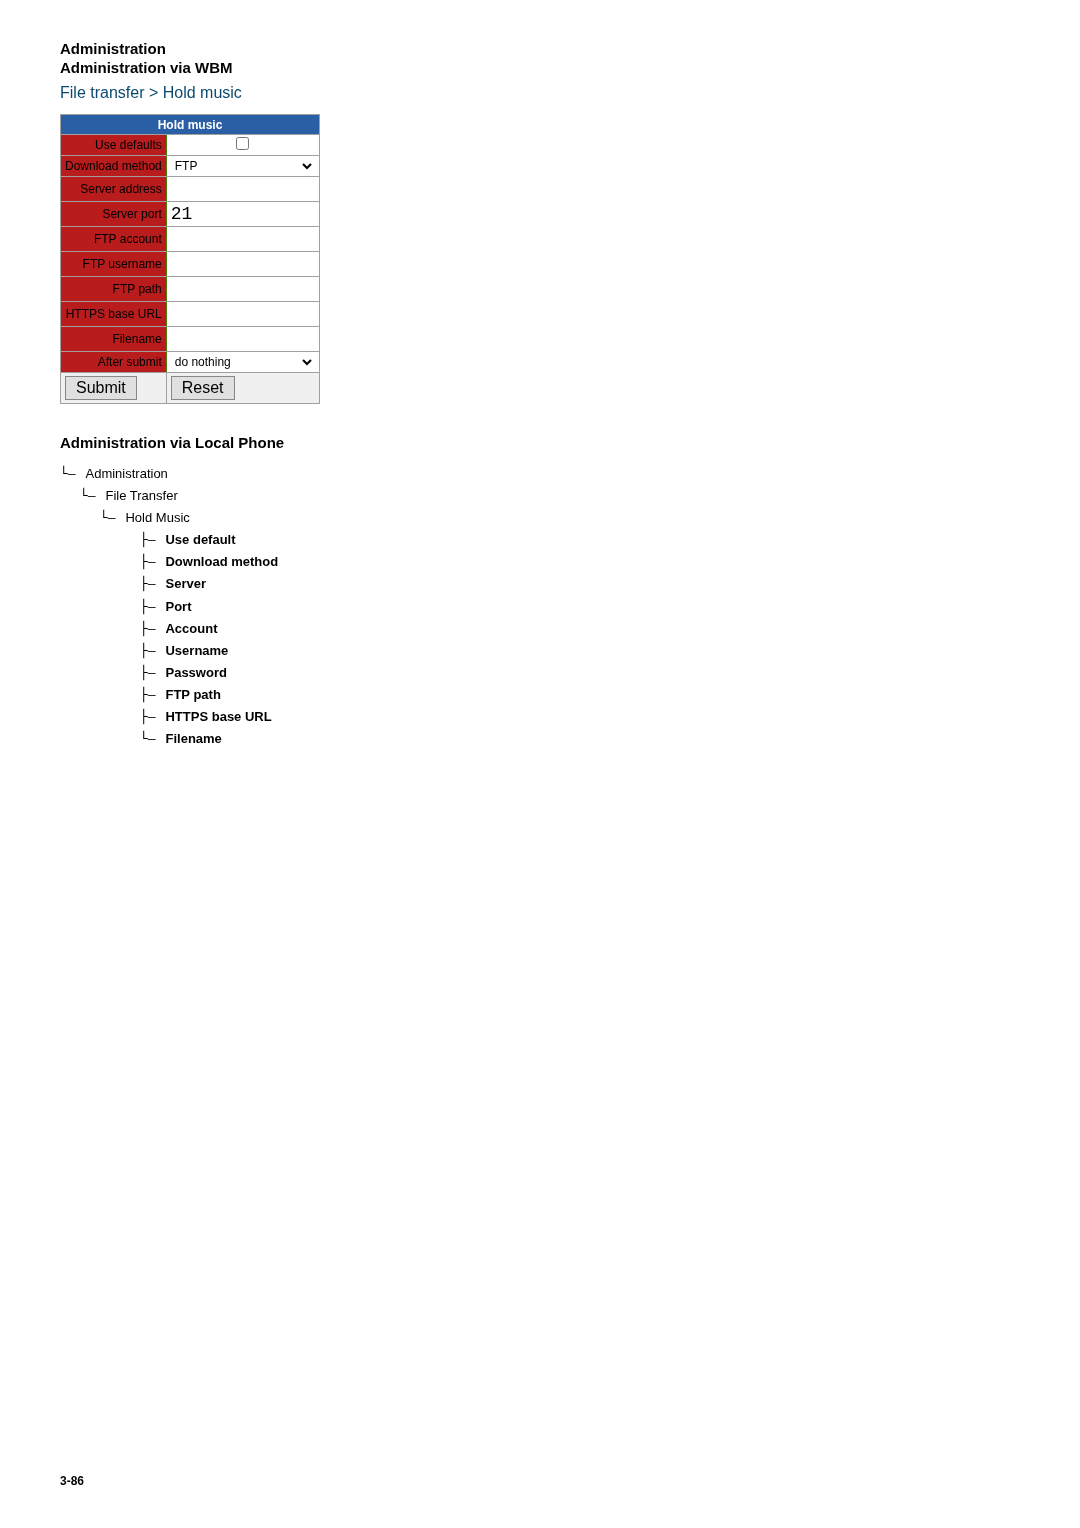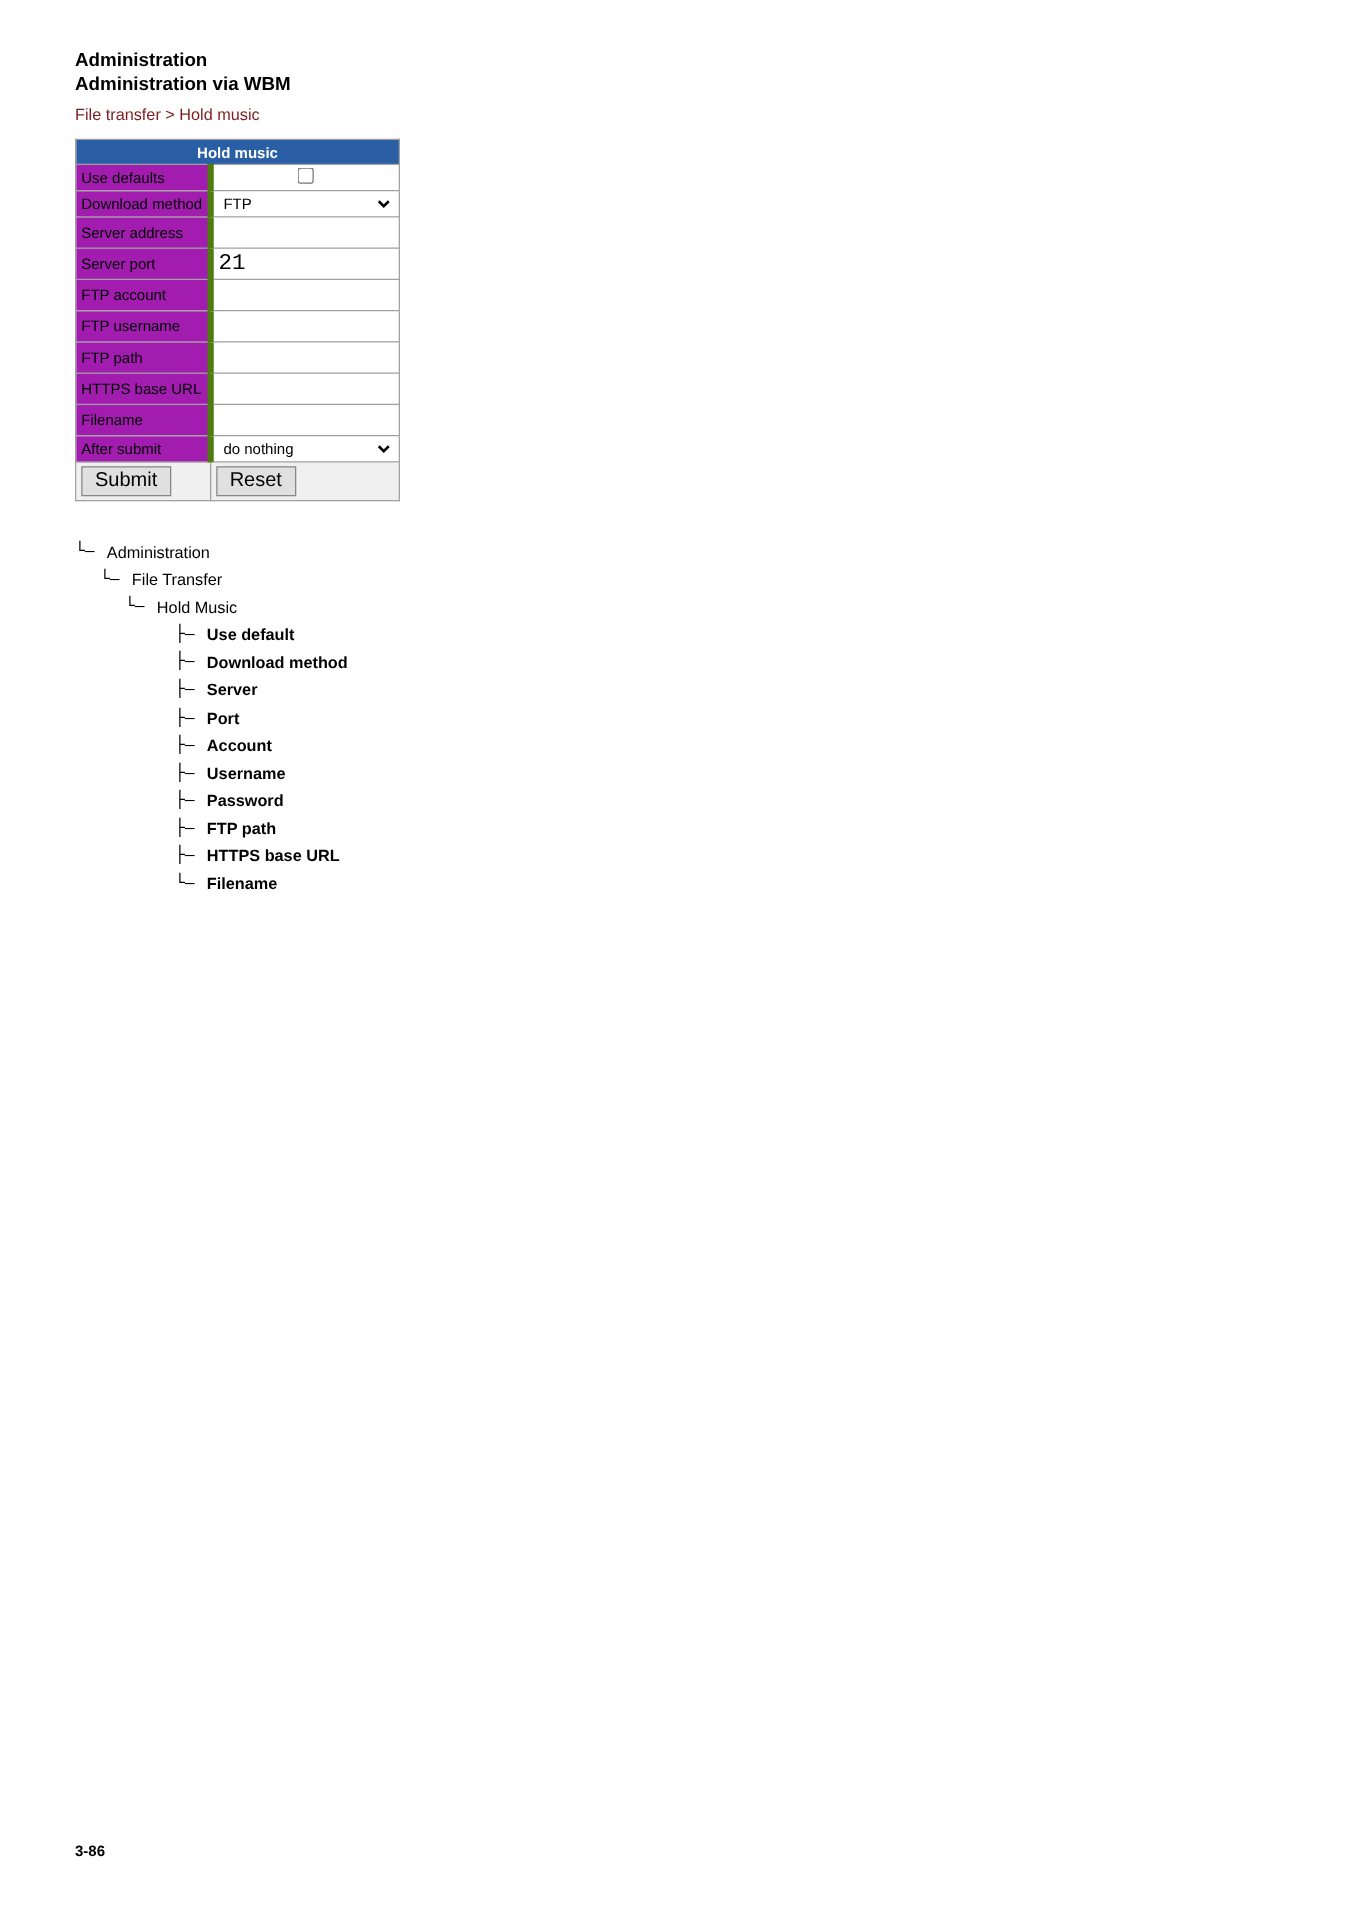--- a/index.html
+++ b/index.html
@@ -30,23 +30,23 @@
       margin-bottom: 30px;
     }
 
     .section-title {
       font-weight: bold;
       font-size: 15px;
       margin-bottom: 8px;
     }
 
     .breadcrumb {
-      font-size: 13px;
+      font-size: 16px;
       margin-bottom: 12px;
-      color: #7f1d1d;
+      color: #0c4a6e;
     }
 
     
     .wbm-table {
       border-collapse: collapse;
       width: 260px;
       font-size: 12px;
     }
 
     .wbm-table-header {
@@ -57,24 +57,25 @@
       padding: 4px 8px;
     }
 
     .wbm-table td {
       border: 1px solid #a0a0a0;
       padding: 2px 4px;
       height: 20px;
     }
 
     .wbm-table .label-cell {
-      background: #a21caf;
+      text-align: right;
+      background: #b91c1c;
       white-space: nowrap;
       padding-right: 4px;
-      border-right: 5px solid #4d7c0f;
+      border-right: 1px solid #4d7c0f;
       min-width: 95px;
     }
 
     .wbm-table .value-cell {
       background: #ffffff;
       min-width: 130px;
     }
 
     .wbm-table .value-cell input[type="text"] {
       width: 100%;
@@ -280,20 +281,21 @@
         </td>
         <td>
           <button class="btn">Reset</button>
         </td>
       </tr>
     </tbody>
   </table>
 </div>
 
 <div class="local-phone-section">
+  <div class="section-title">Administration via Local Phone</div>
 
   <div class="tree-container">
 
     <div class="tree-item tree-level-0">
       <span class="tree-connector">└— </span>
       <span class="tree-label-normal">Administration</span>
     </div>
 
     <div class="tree-item tree-level-1">
       <span class="tree-connector">└— </span>

